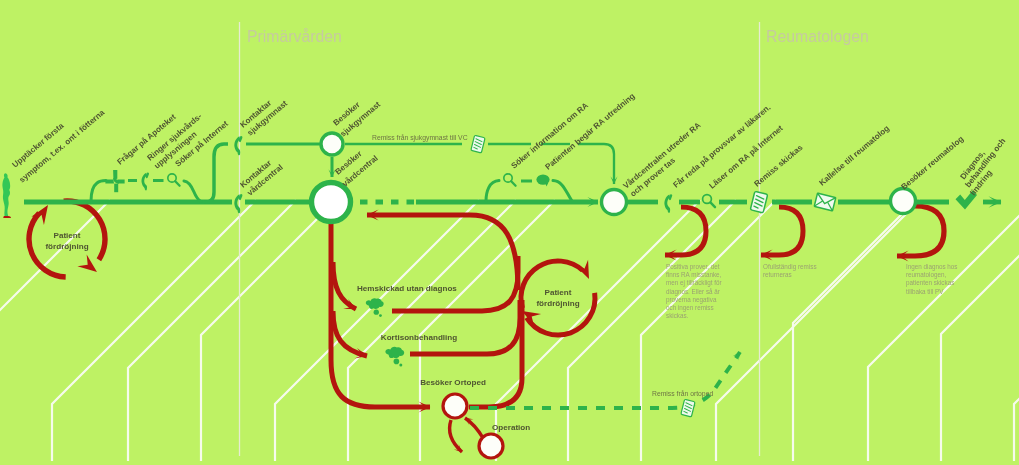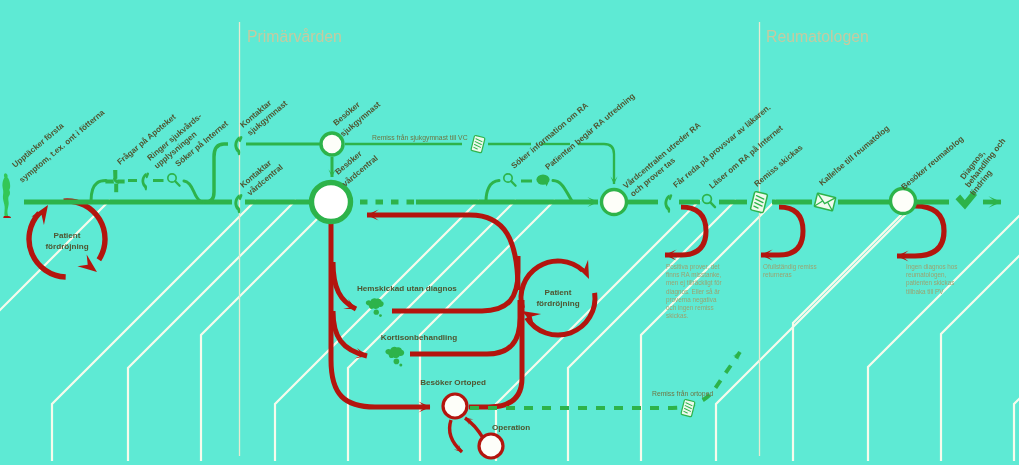--- a/index.html
+++ b/index.html
@@ -1,19 +1,19 @@
 <!DOCTYPE html>
 <html><head>
 <meta charset="utf-8">
 <title>Patientresa</title>
 <style>
   html,body{margin:0;padding:0;}
   body{width:1019px;height:465px;overflow:hidden;background:#eff6e2;
        font-family:"Liberation Sans",sans-serif;}
-  #stage{position:relative;width:1019px;height:465px;background:#5eead4;}
+  #stage{position:relative;width:1019px;height:465px;background:#bef264;}
   svg.layer{position:absolute;left:0;top:0;width:1019px;height:465px;display:block;}
   text{white-space:pre;}
   .lane-label{font-size:15.8px;fill:#c6caa0;font-family:"Liberation Sans",sans-serif;}
   .steplbl{font-size:8.1px;fill:#4f5531;font-family:"Liberation Sans",sans-serif;font-weight:bold;}
   .inlbl{font-size:6.8px;fill:#6e7544;font-family:"Liberation Sans",sans-serif;}
   .note{font-size:6.3px;fill:#9ba271;font-family:"Liberation Sans",sans-serif;}
   .loopt{font-size:8.1px;fill:#4f5531;font-family:"Liberation Sans",sans-serif;font-weight:bold;}
   .detlbl{font-size:8.1px;fill:#4f5531;font-family:"Liberation Sans",sans-serif;font-weight:bold;}
 </style>
 </head>

